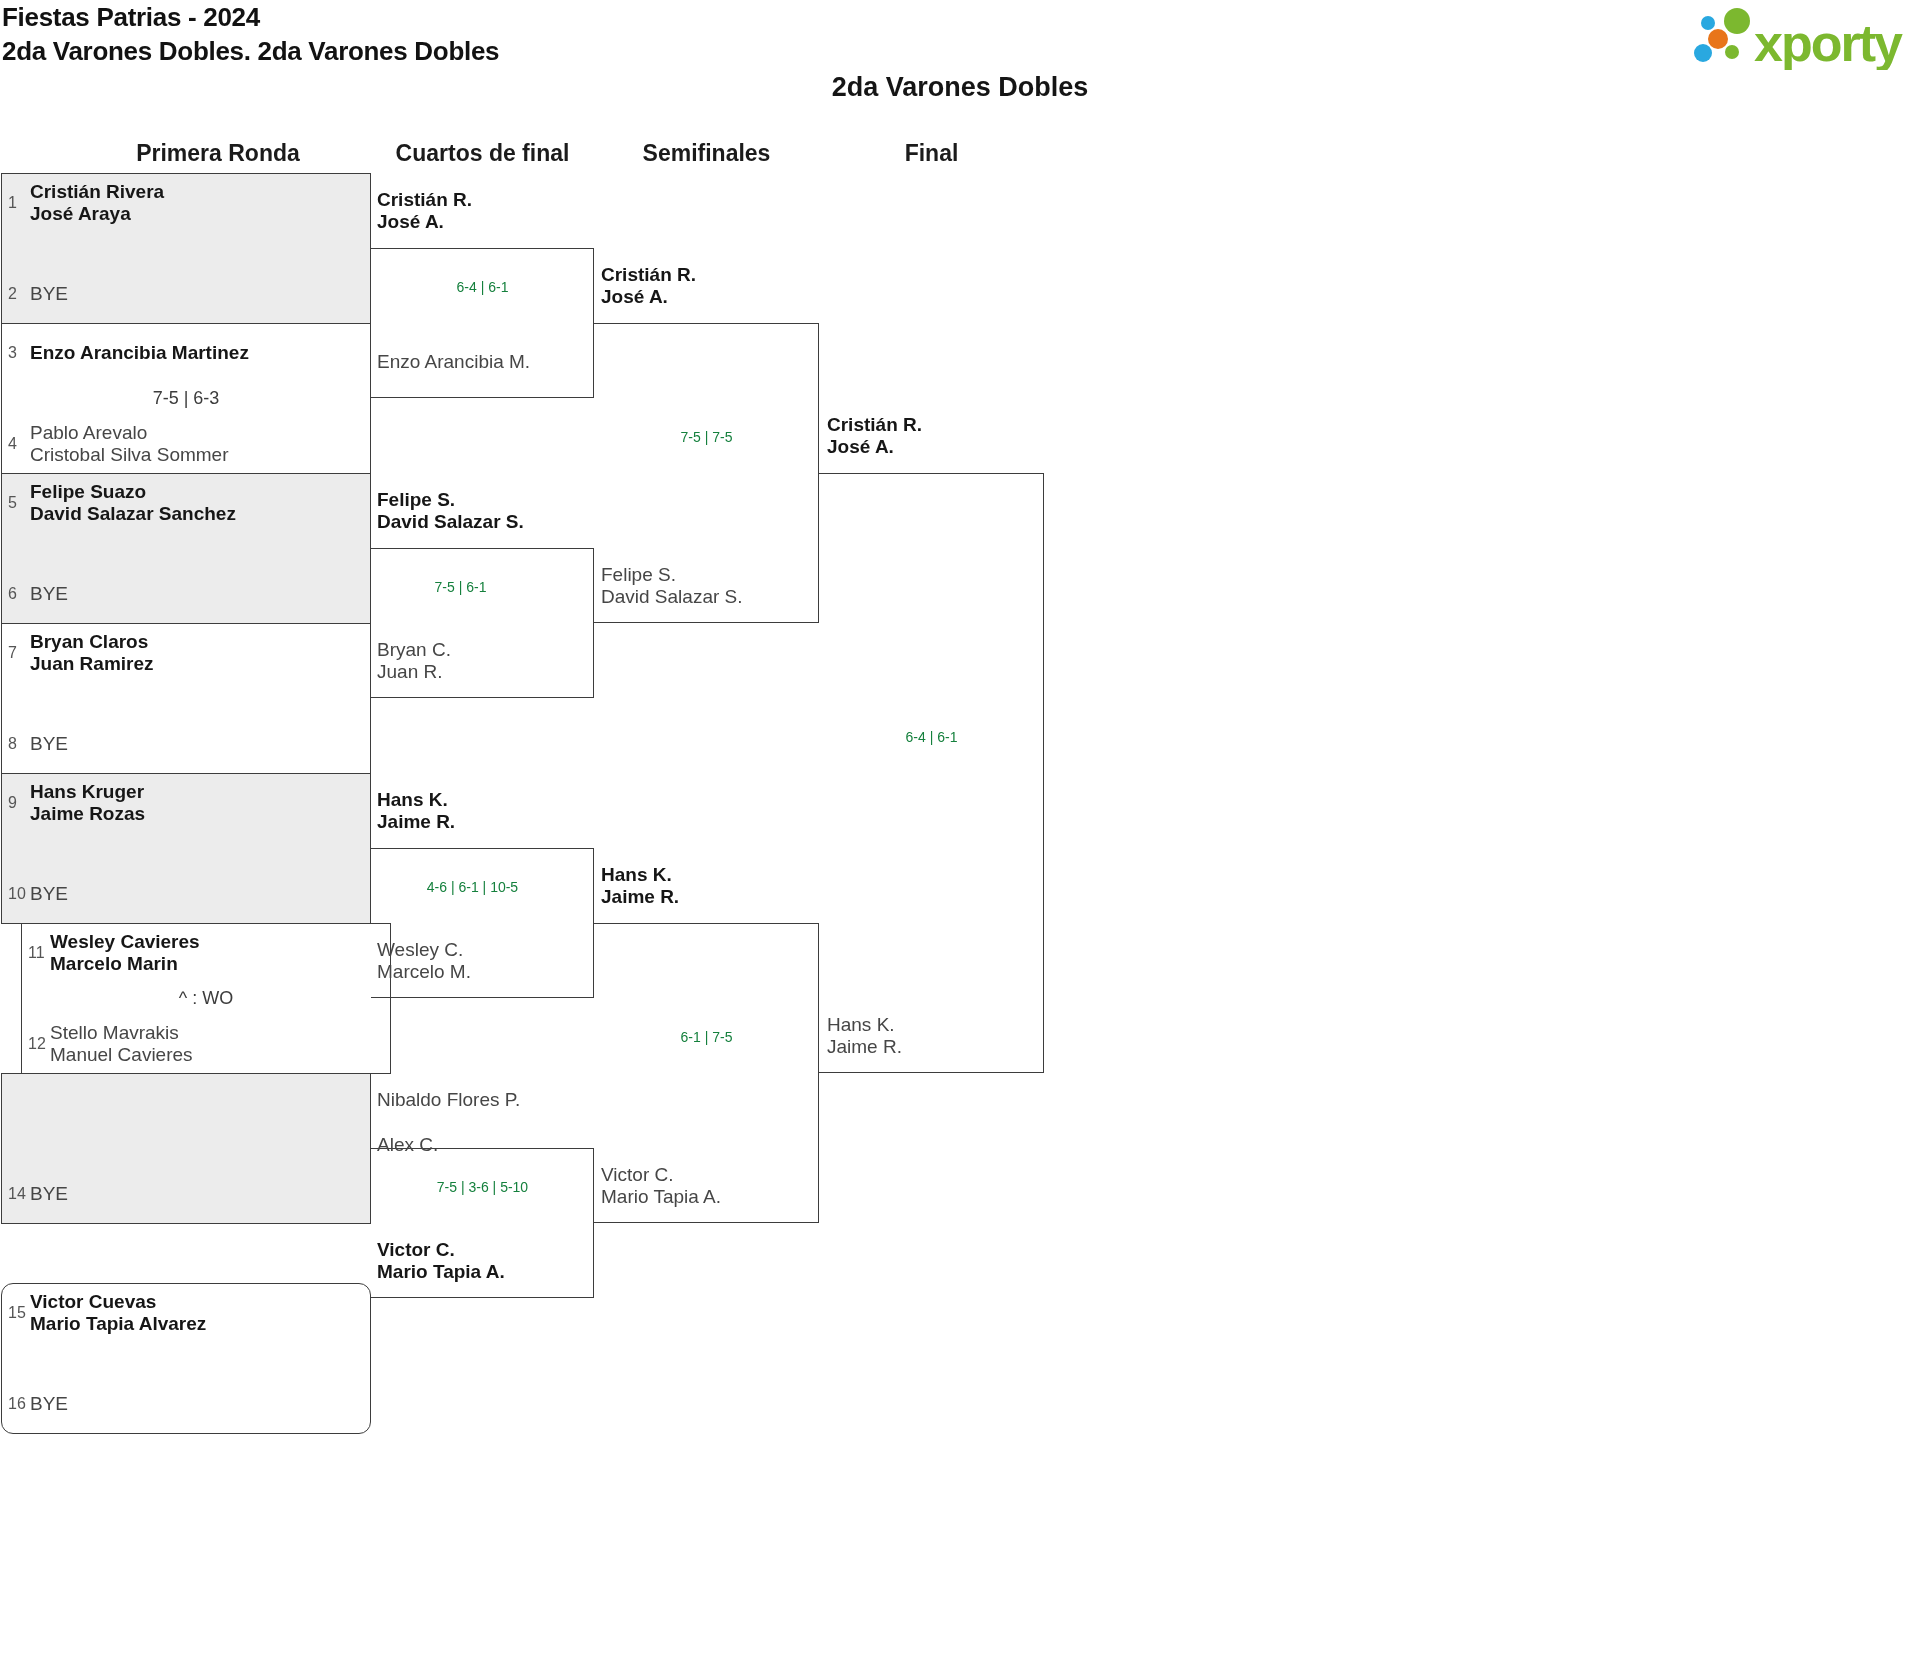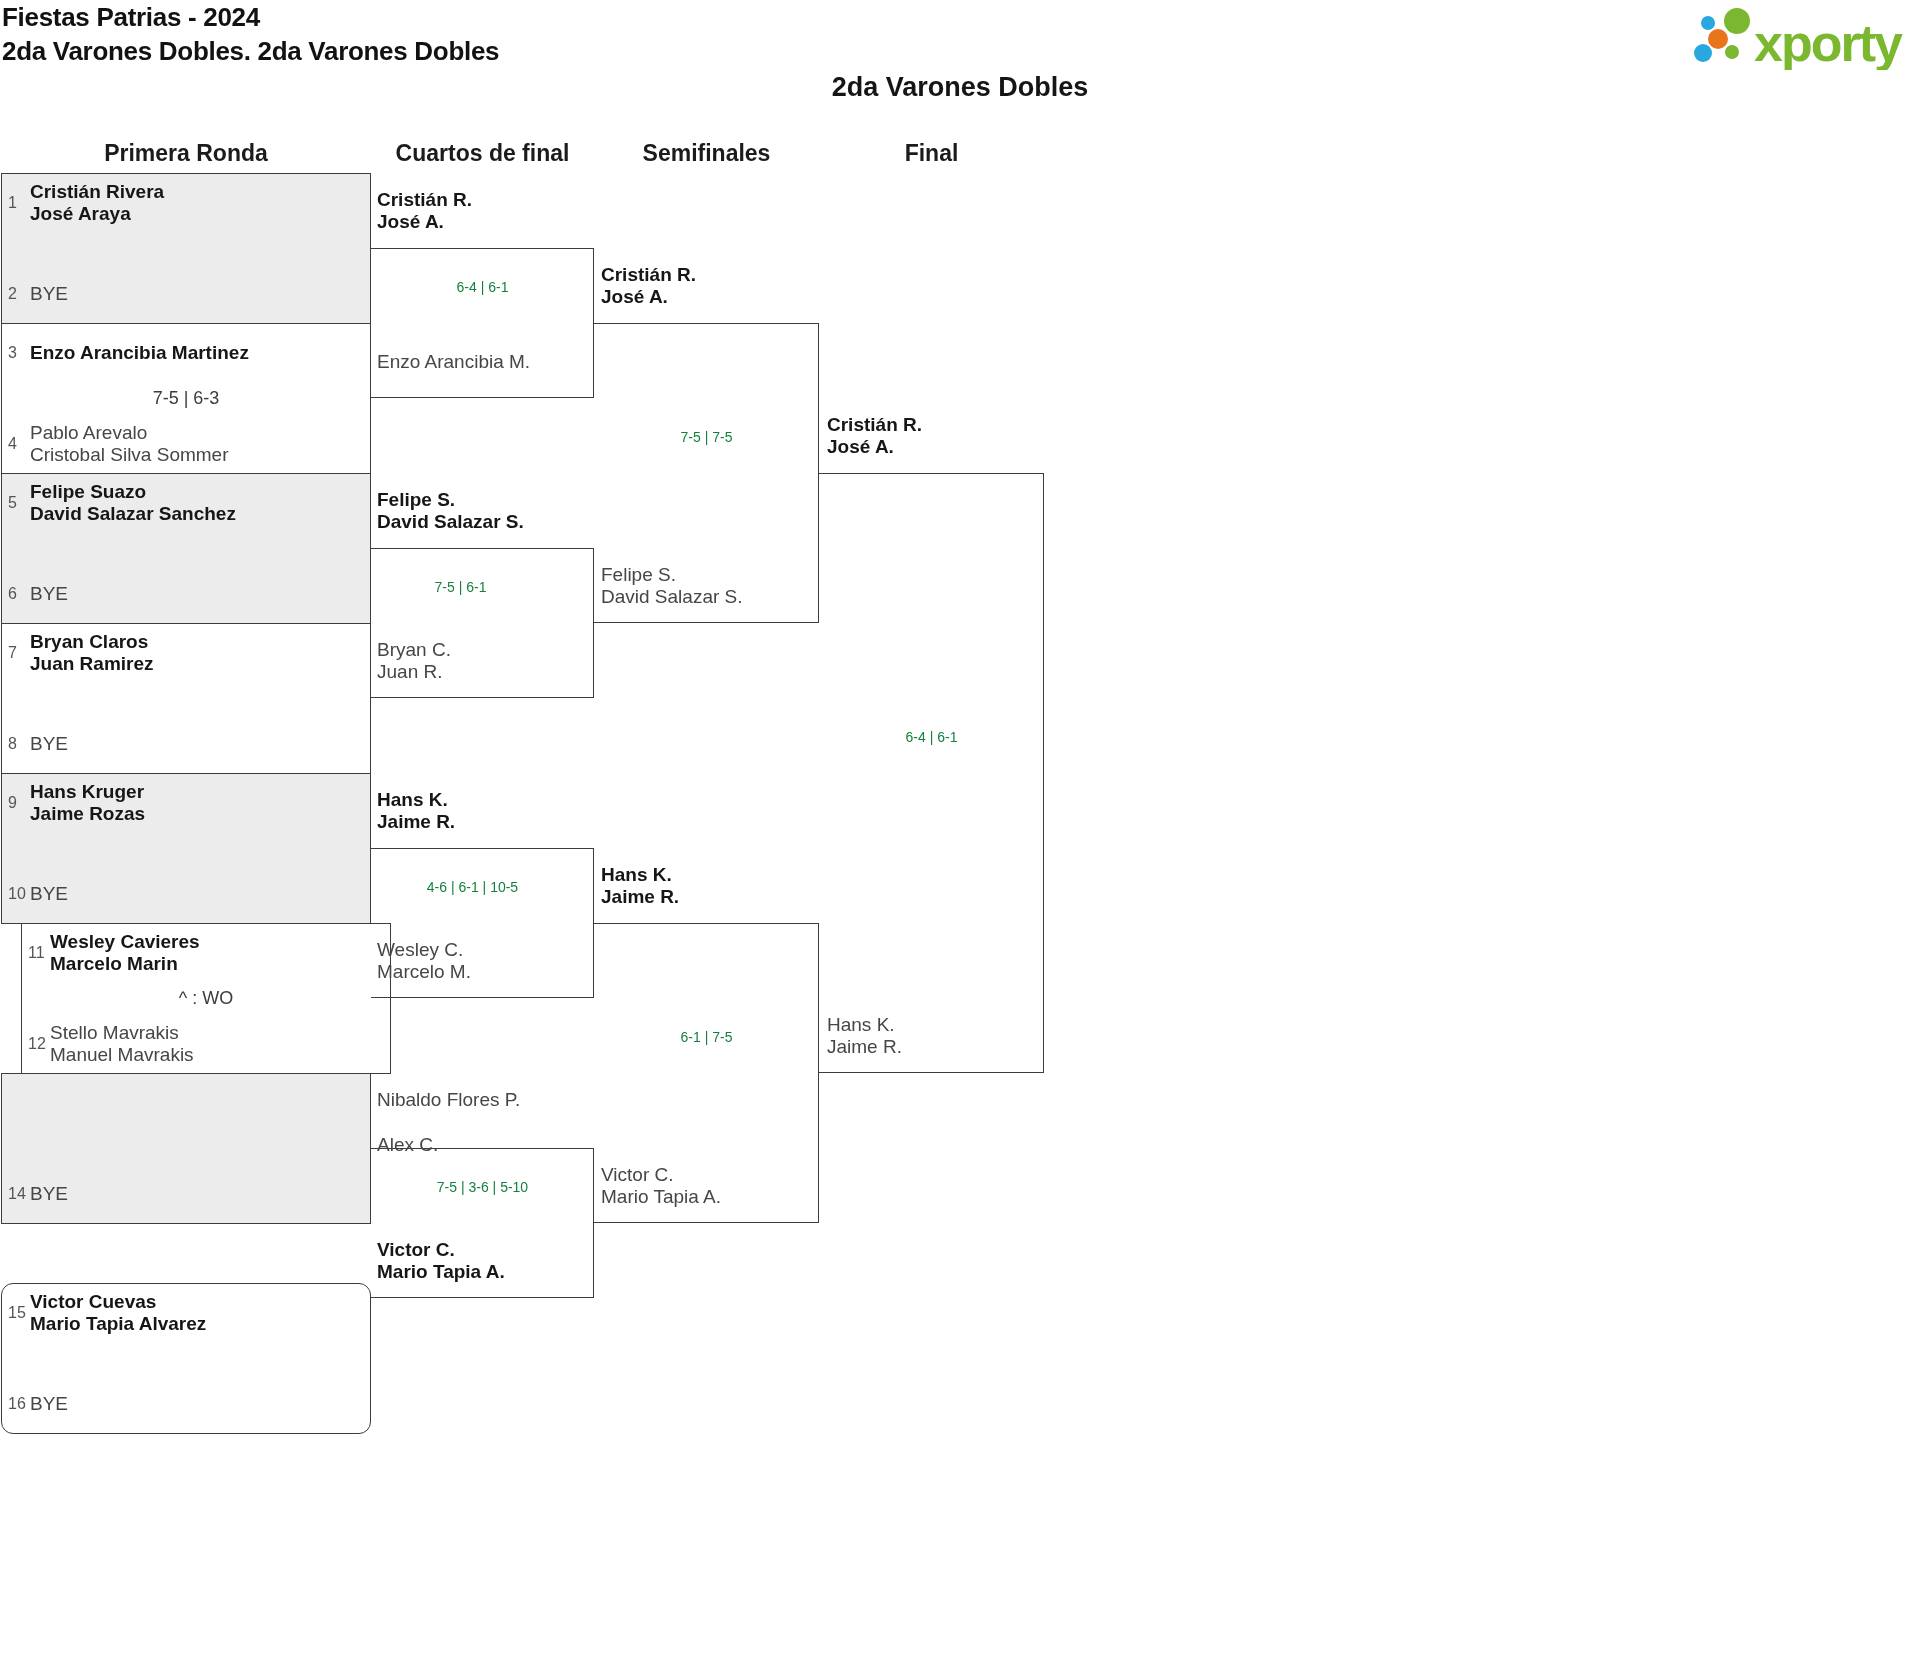--- a/index.html
+++ b/index.html
@@ -4,21 +4,21 @@
 <style>
   html,body{margin:0;padding:0;background:#fff;}
   body{font-family:"Liberation Sans","DejaVu Sans",sans-serif;color:#1a1a1a;}
   .canvas{position:relative;width:1920px;height:1658px;background:#fff;overflow:hidden;}
 
   .title1{position:absolute;left:2px;top:2px;font-size:26px;font-weight:700;color:#121212;letter-spacing:-0.3px;}
   .title2{position:absolute;left:2px;top:36px;font-size:26px;font-weight:700;color:#121212;letter-spacing:-0.3px;}
   .bracket-title{position:absolute;left:0;top:72px;width:1920px;text-align:center;font-size:27px;font-weight:700;color:#151515;}
 
   .round-header{position:absolute;top:140px;text-align:center;font-size:23px;font-weight:700;color:#1b1b1b;}
-  .rh-1{left:1px;width:370px;}
+  .rh-1{left:1px;width:370px;padding-left:32px;}
   .rh-2{left:371px;width:223px;}
   .rh-3{left:594px;width:225px;}
   .rh-4{left:819px;width:225px;}
 
   
   .r1box{position:absolute;left:1px;width:370px;height:151px;border:1px solid #3d3d3d;box-sizing:border-box;background:#fff;}
   .r1box.gray{background:#ececec;}
   .slot{position:absolute;left:0;right:0;height:46px;display:flex;align-items:center;}
   .slotA{top:6px;}
   .slotB{bottom:6px;}
@@ -146,21 +146,21 @@
       <div class="names w">
         <span>Wesley Cavieres</span>
         <span>Marcelo Marin</span>
       </div>
     </div>
     <div class="r1score">^ : WO</div>
     <div class="slot slotB">
       <span class="num">12</span>
       <div class="names">
         <span>Stello Mavrakis</span>
-        <span>Manuel Mavrakis</span>
+        <span>Manuel Cavieres</span>
       </div>
     </div>
   </div>
 
   <div class="r1box gray" style="top:1073px;">
     <div class="slot slotB">
       <span class="num">14</span>
       <div class="names">
           <span>BYE</span>
         </div>

